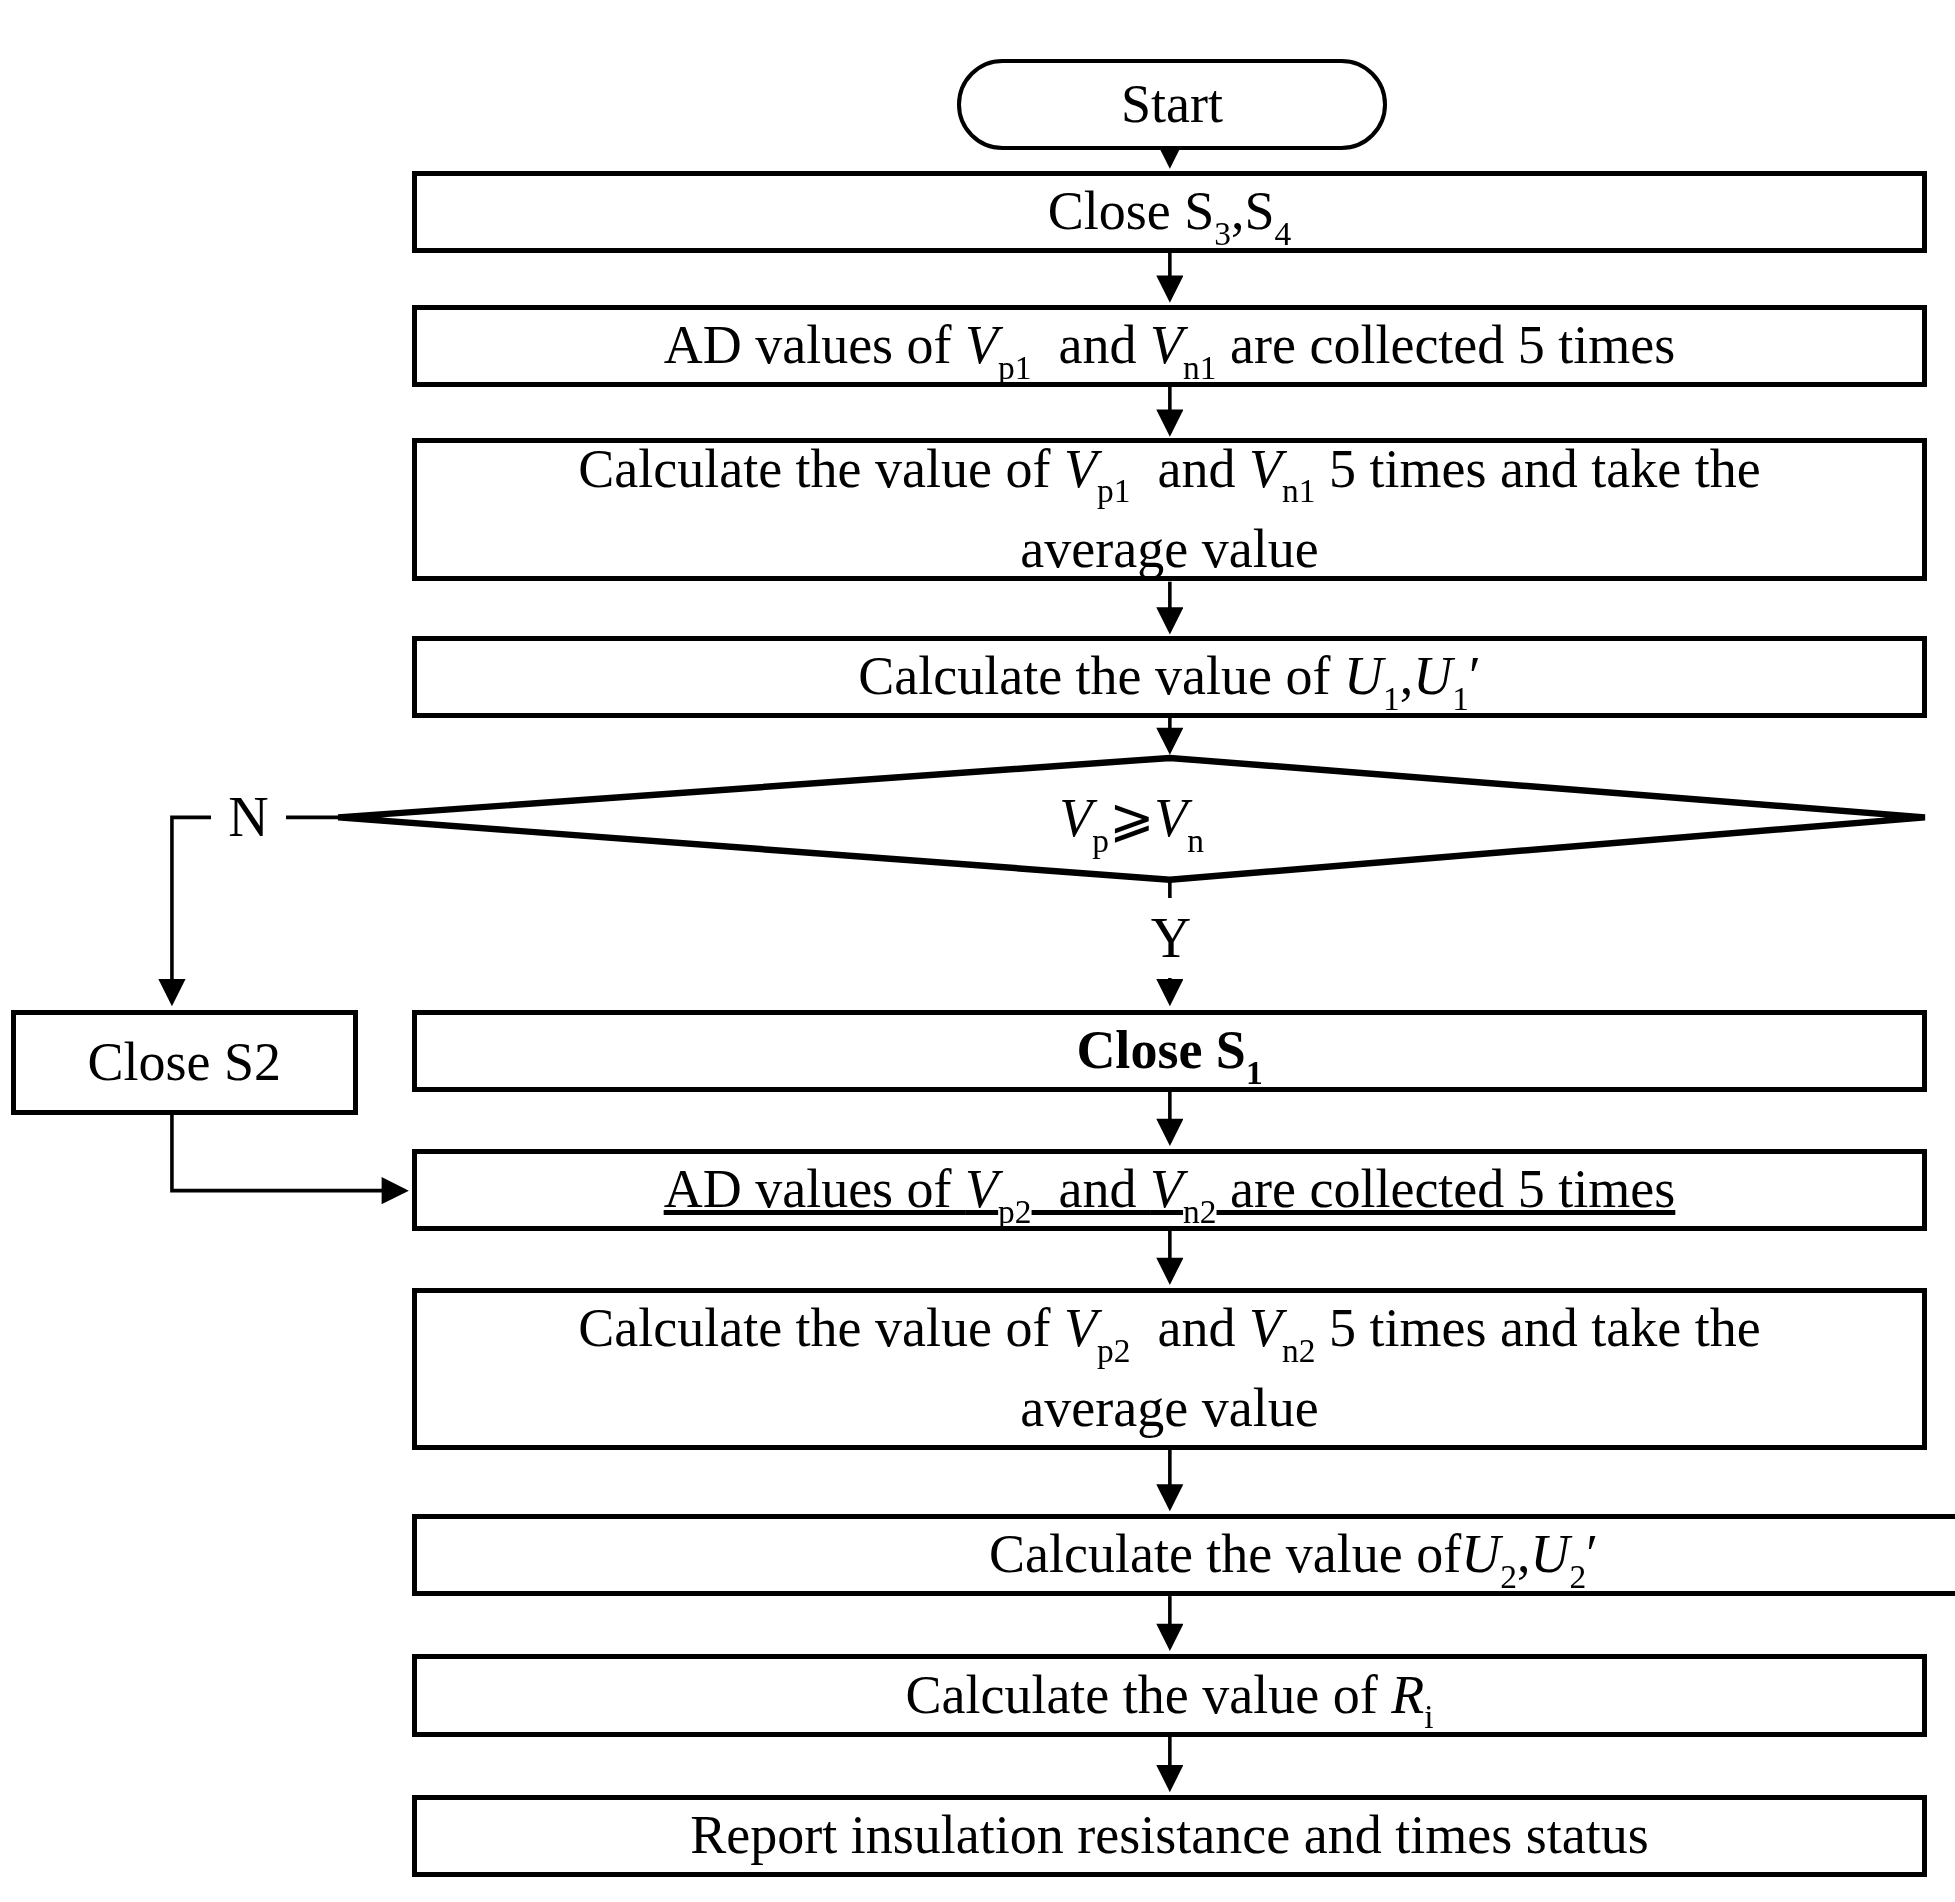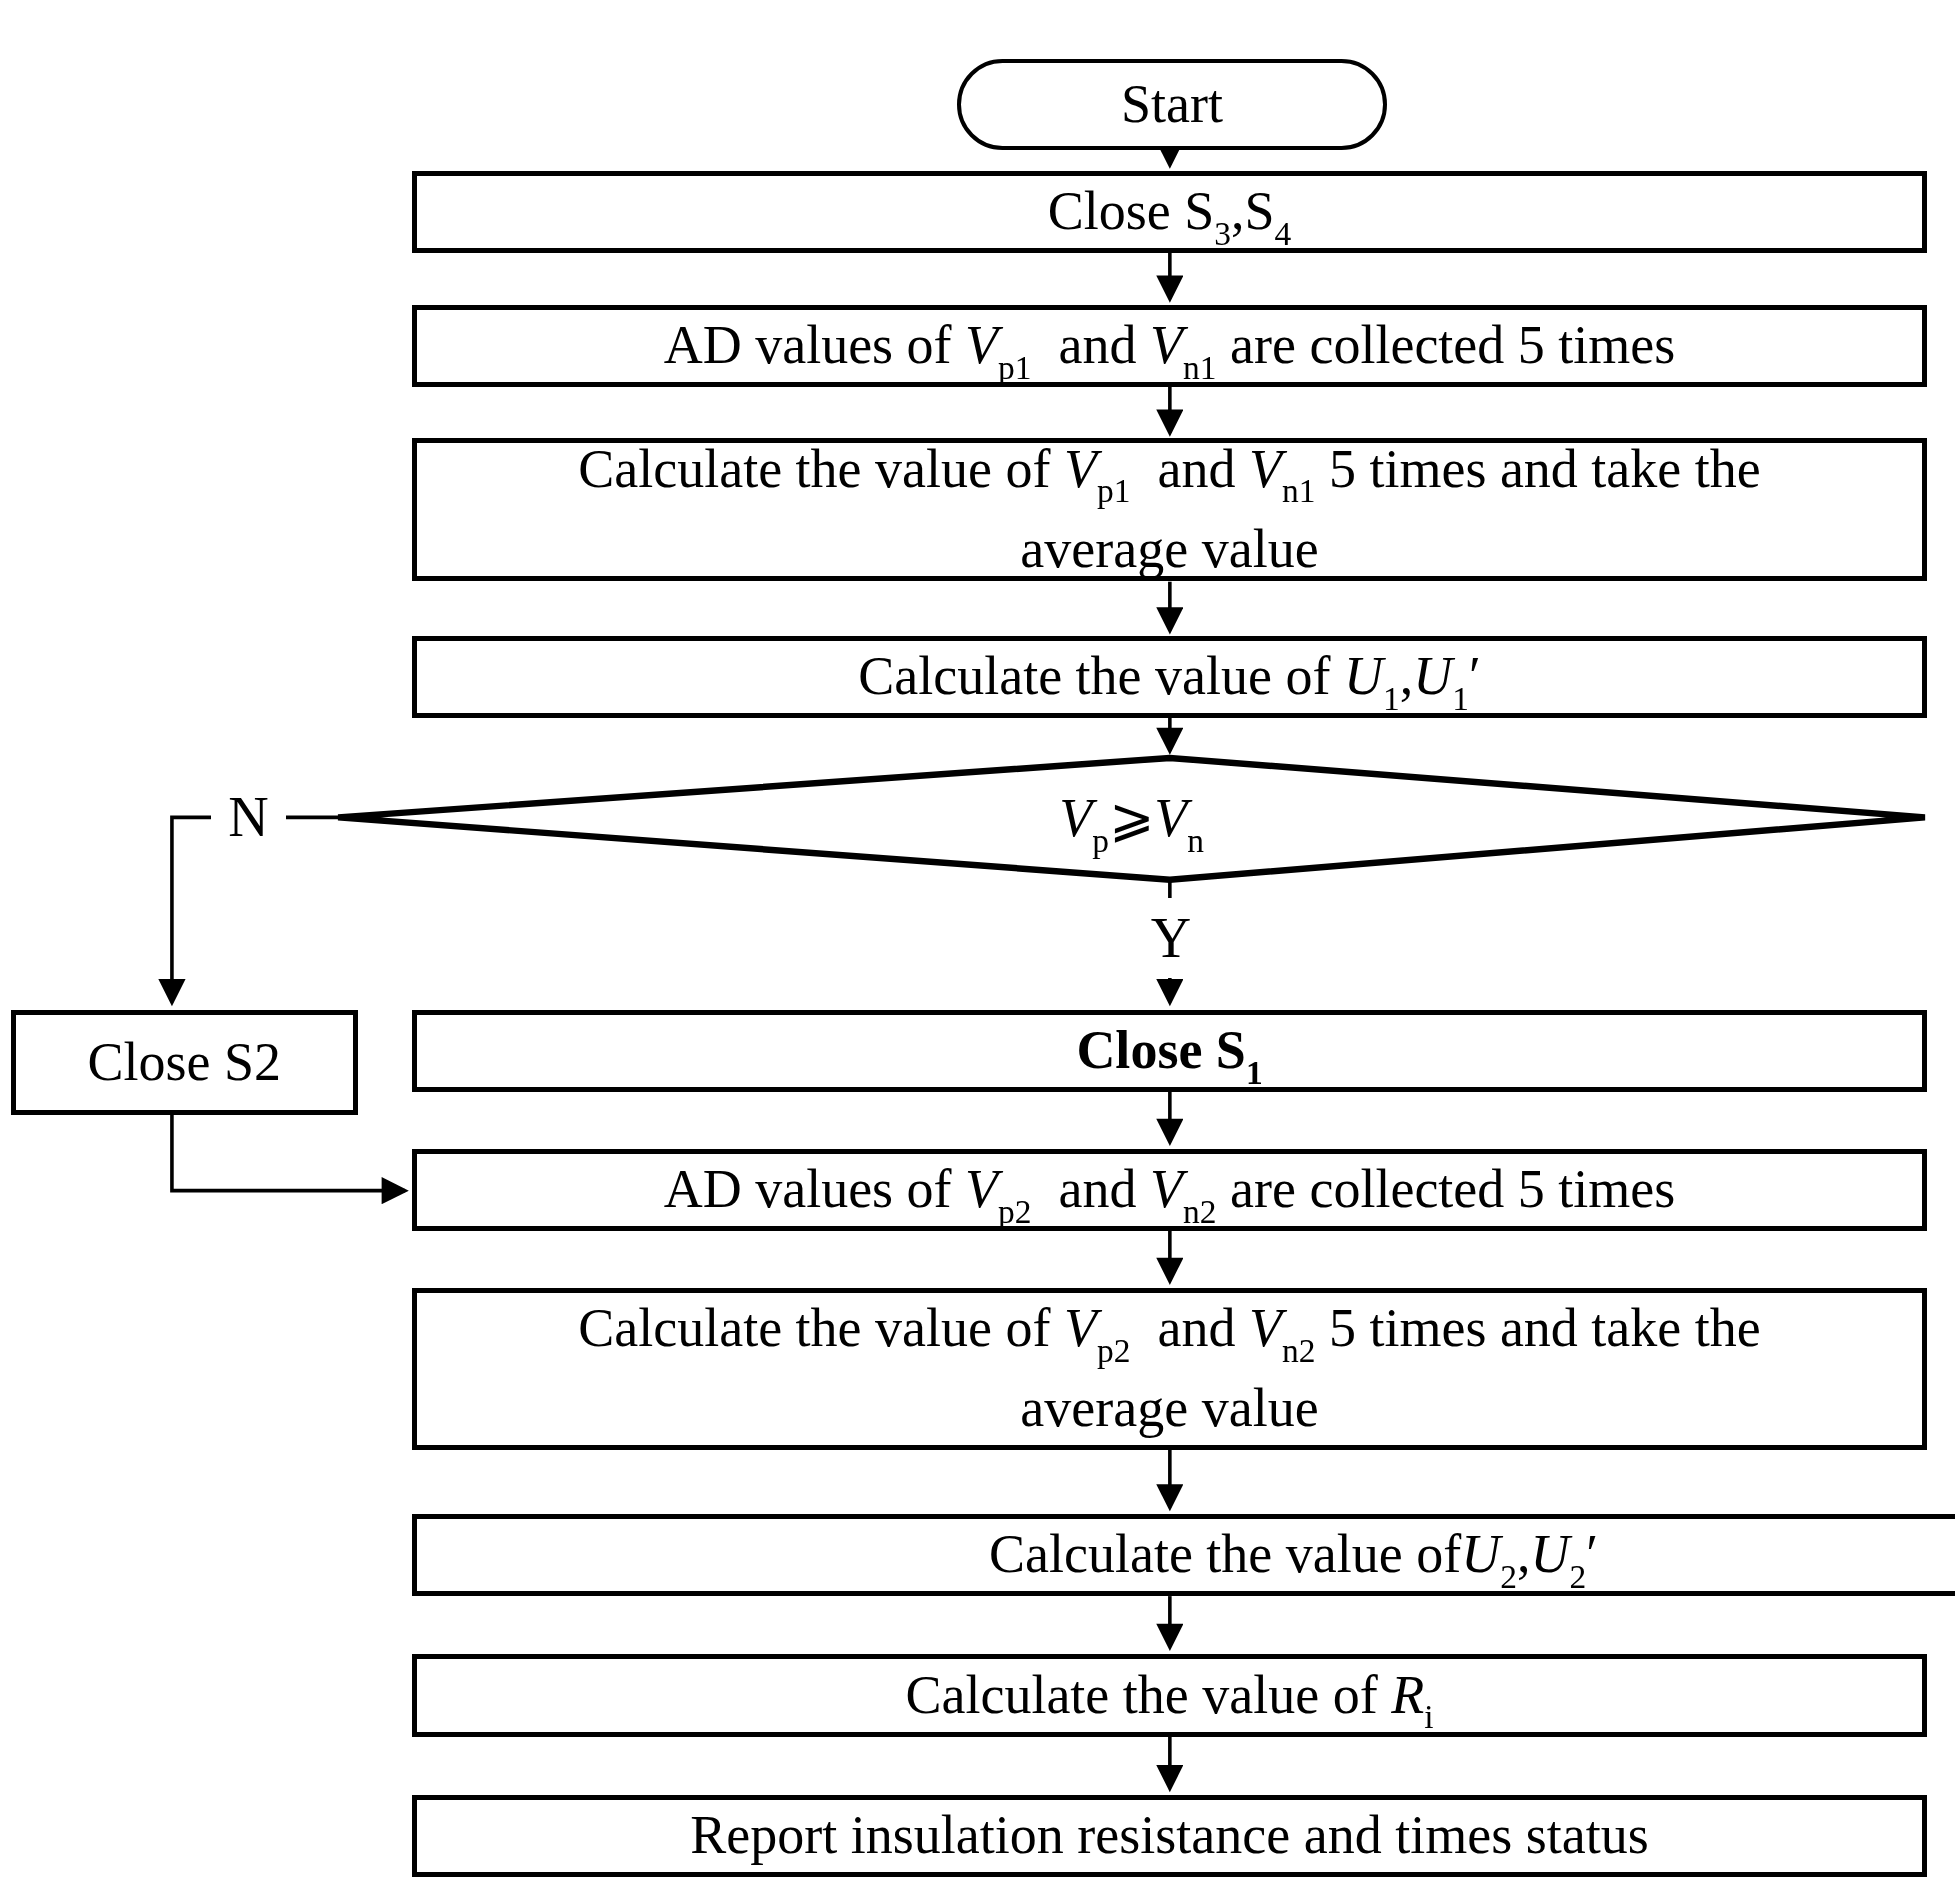--- a/index.html
+++ b/index.html
@@ -28,21 +28,21 @@
   .op{font-family:"DejaVu Sans","DejaVu Serif",serif;}
   svg{display:block;}
   
   #n-start   {left:957px;top:27px;  width:430px; height:91px;margin-top:32px;}
   #n-close34 {left:412px; top:171px; width:1515px;height:82px;}
   #n-ad1     {left:412px; top:305px; width:1515px;height:82px;}
   #n-calc1   {left:412px; top:438px; width:1515px;height:143px;}
   #n-u1      {left:412px; top:636px; width:1515px;height:82px;}
   #n-close2  {left:10.7px;  top:1010px;width:347px; height:105px;}
   #n-close1  {left:412px; top:1010px;width:1515px;height:82px;font-weight:bold;}
-  #n-ad2     {left:412px; top:1149px;width:1515px;height:82px;}
+  #n-ad2     {left:412px; top:1149px;width:1515px;height:82px;text-decoration:underline;}
   #n-calc2   {left:412px; top:1288px;width:1515px;height:162px;}
   #n-u2      {left:412px; top:1514px;width:1763px;height:82px;}
   #n-ri      {left:412px; top:1654px;width:1515px;height:83px;}
   #n-report  {left:412px; top:1795px;width:1515px;height:82px;}
   #lbl-n     {left:211px; top:777px;width:75px;height:80px;}
   #lbl-y     {left:1135px;top:898px;width:72px;height:80px;}
   #lbl-dec   {left:845px;top:774px;width:573px;height:87px;}
 </style>
 </head>
 <body>

